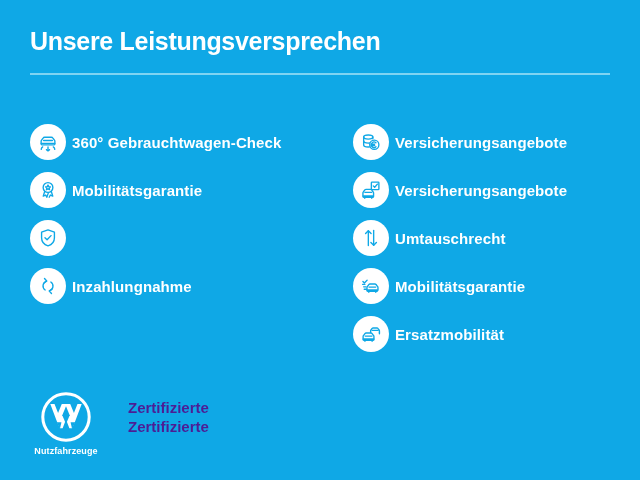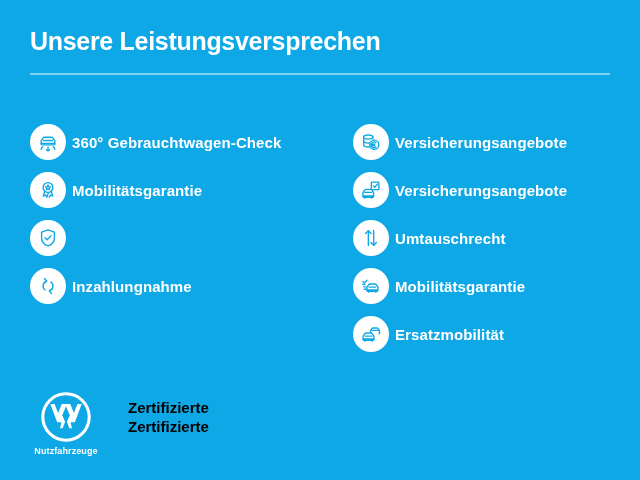--- a/index.html
+++ b/index.html
@@ -108,21 +108,21 @@
   .brand-sub {
     color: #ffffff;
     font-size: 9px;
     font-weight: bold;
     letter-spacing: 0.1px;
     margin-top: 2px;
     white-space: nowrap;
   }
   .footer-text {
     margin-left: 26px;
-    color: #000000;
+    color: #4c1d95;
     font-size: 15px;
     font-weight: bold;
     line-height: 1.28;
     margin-bottom: 12px;
   }
   .footer-text div { white-space: nowrap; }
 </style>
 </head>
 <body>
 

